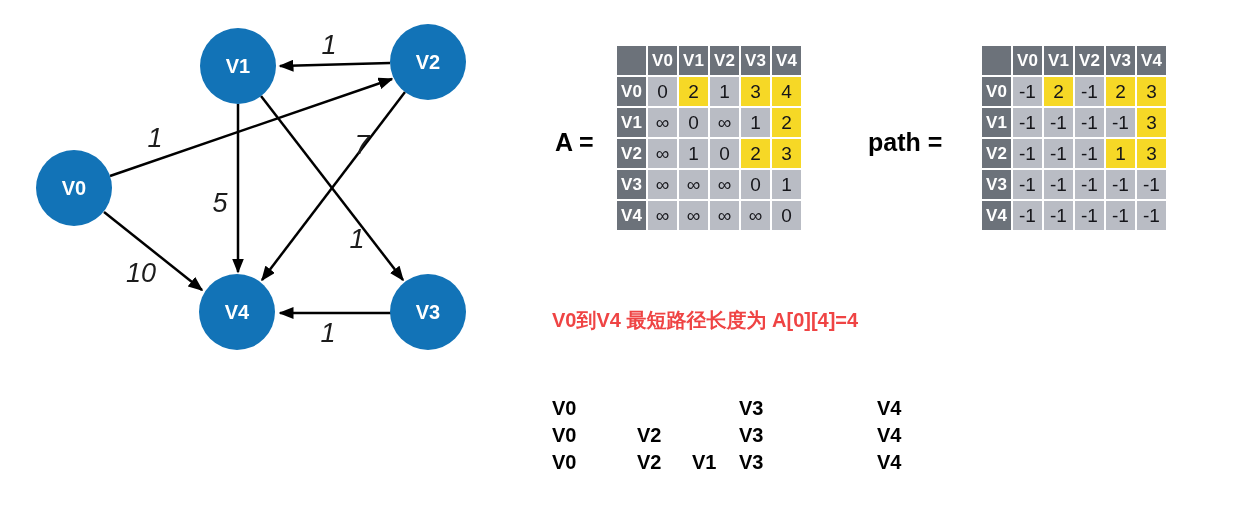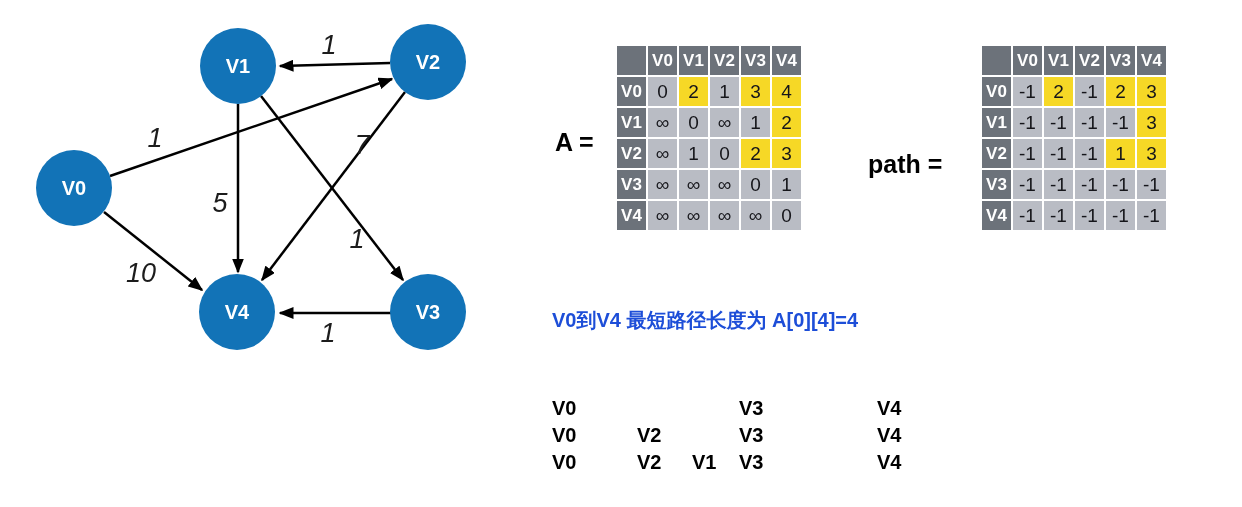--- a/index.html
+++ b/index.html
@@ -13,21 +13,21 @@
   
   .matrix { position:absolute; border-collapse:separate; border-spacing:2px; }
   .matrix td { width:29px; height:29px; text-align:center; vertical-align:middle; padding:0; line-height:29px; }
   .matrix td.h { background:#6c727a; color:#ffffff; font-weight:bold; font-size:17px; }
   .matrix td.corner { background:#6c727a; }
   .matrix td.c { background:#b9bcc4; color:#15151a; font-size:19px; }
   .matrix td.c.hl { background:#f6d826; }
 
   .mlabel { position:absolute; font-weight:bold; font-size:25px; color:#000; white-space:nowrap; }
 
-  .note { position:absolute; font-weight:bold; font-size:20px; color:#1d4ed8; white-space:nowrap; }
+  .note { position:absolute; font-weight:bold; font-size:20px; color:#ef4444; white-space:nowrap; }
 
   .trace-row { position:absolute; left:552px; width:420px; height:24px; }
   .trace-row span { position:absolute; top:0; font-weight:bold; font-size:20px; color:#000; white-space:nowrap; }
   .tc0 { left:0; } .tc1 { left:85px; } .tc2 { left:140px; } .tc3 { left:187px; } .tc4 { left:325px; }
 
   .node-label { fill:#ffffff; font-weight:bold; font-size:20px; font-family:"Liberation Sans","DejaVu Sans",sans-serif; }
   .edge-weight { fill:#1c1c1c; font-style:italic; font-size:27px; font-family:"Liberation Sans","DejaVu Sans",sans-serif; }
 </style>
 </head>
 <body>
@@ -121,21 +121,21 @@
       <td class="h">V4</td>
       <td class="c">∞</td>
       <td class="c">∞</td>
       <td class="c">∞</td>
       <td class="c">∞</td>
       <td class="c">0</td>
     </tr>
   </tbody>
     </table>
 
-  <div class="mlabel" style="left:868px; top:128px;margin-top:22px;">path =</div>
+  <div class="mlabel" style="left:868px; top:128px;">path =</div>
 
   <table class="matrix" style="left:980px; top:44px;">
     <tbody>
         <tr>
       <td class="h corner"></td>
       <td class="h">V0</td>
       <td class="h">V1</td>
       <td class="h">V2</td>
       <td class="h">V3</td>
       <td class="h">V4</td>

